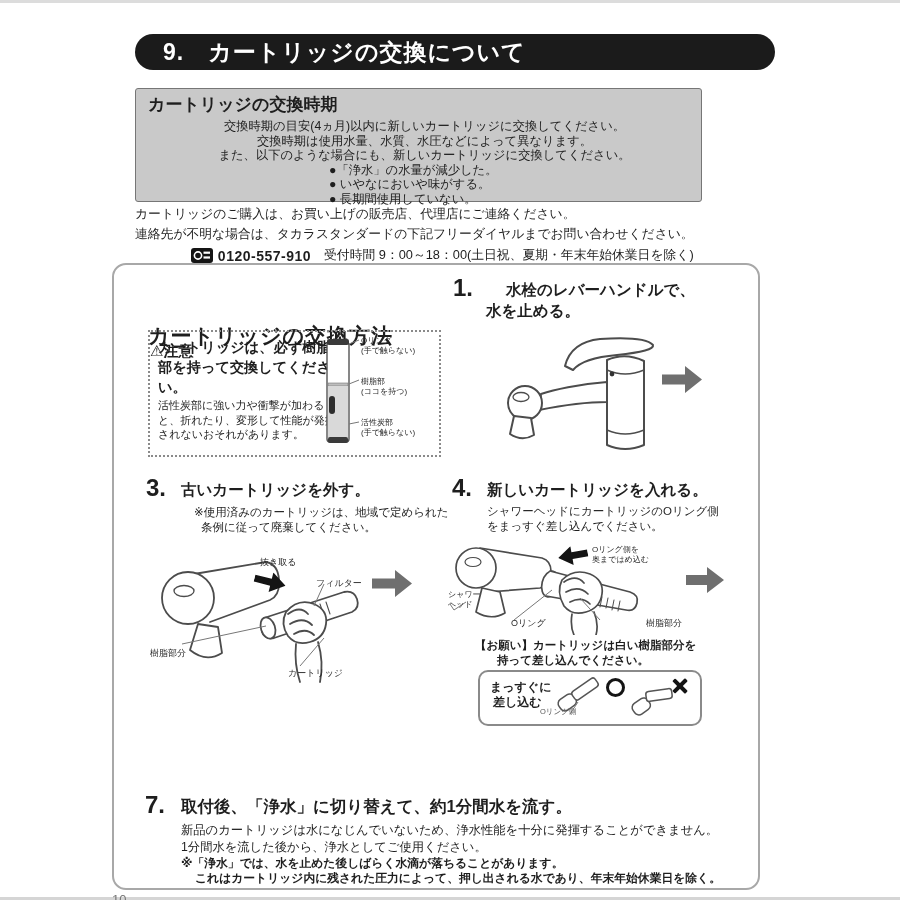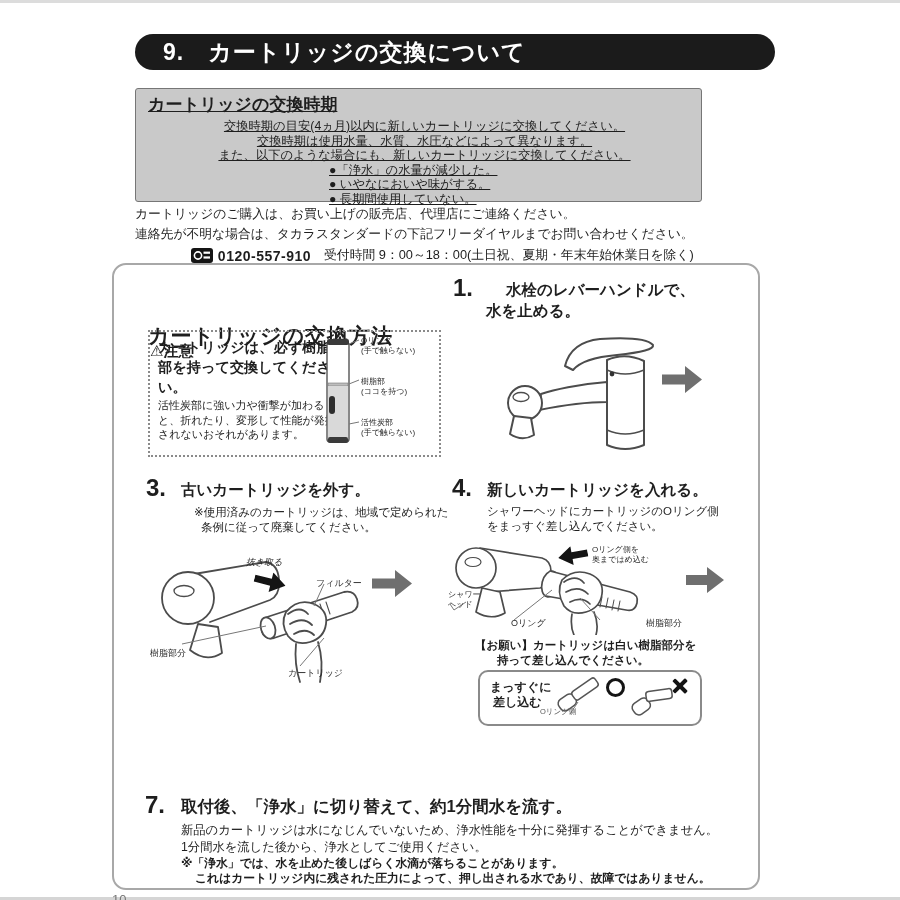--- a/index.html
+++ b/index.html
@@ -6,21 +6,21 @@
   body{width:900px;height:900px;position:relative;background:#fff;overflow:hidden;
        font-family:"Liberation Sans","DejaVu Sans",sans-serif;color:#1e1e1e;}
   .page-frame{position:absolute;inset:0;border-top:3px solid #dcdcdc;border-bottom:3px solid #d5d5d5;pointer-events:none;}
   .abs{position:absolute;}
   .nw{white-space:nowrap;}
   .b{font-weight:bold;}
   
   .hdr{left:135px;top:34px;width:612px;height:36px;background:#1b1b1b;border-radius:18px;
        color:#fff;font-size:23px;font-weight:bold;line-height:36px;padding-left:28px;letter-spacing:1px;}
   
-  .timing{left:135px;top:88px;width:553px;height:108px;background:#c9c9c9;border:1px solid #767676;border-radius:3px;padding:4px 0 0 12px;text-decoration:underline;}
+  .timing{left:135px;top:88px;width:553px;height:108px;background:#c9c9c9;border:1px solid #767676;border-radius:3px;padding:4px 0 0 12px;}
   .timing-title{font-size:17px;font-weight:bold;margin-bottom:3px;}
   .tline{font-size:12.3px;line-height:14.6px;text-align:center;}
   .tbullet{font-size:12.3px;line-height:14.6px;margin-left:181px;}
   
   .pline{font-size:12.8px;}
   .phone-row{display:flex;align-items:center;gap:5px;}
   .phone-num{font-size:14px;font-weight:bold;letter-spacing:.5px;}
   .phone-hours{font-size:12.8px;margin-left:8px;}
   
   .methodbox{left:112px;top:263px;width:644px;height:623px;border:2px solid #a8a8a8;border-radius:14px;}
@@ -161,21 +161,21 @@
     <path d="M146,92 q12,-7 20,1" fill="none"></path>
     <path d="M148,102 Q146,122 152,140 M170,100 Q176,120 172,140" fill="none"></path>
   </g>
 
   <g stroke="#777" stroke-width="1">
     <line x1="176" y1="42" x2="166" y2="64"></line>
     <line x1="34" y1="102" x2="118" y2="84"></line>
     <line x1="152" y1="124" x2="176" y2="96"></line>
   </g>
 </svg>
-<div class="abs lbl9 nw" style="left:246px;top:556px;font-style:italic;">抜き取る</div>
+<div class="abs lbl9 nw" style="left:260px;top:556px;">抜き取る</div>
 <svg class="abs" style="left:254px;top:572px;transform:rotate(14deg);" width="32" height="20" viewBox="0 0 32 20">
   <polygon points="0,6.5 17,6.5 17,0 32,10 17,20 17,13.5 0,13.5" fill="#141414"></polygon>
 </svg>
 <div class="abs lbl9 nw" style="left:316px;top:577px;">フィルター</div>
 <div class="abs lbl9 nw" style="left:150px;top:647px;">樹脂部分</div>
 <div class="abs lbl9 nw" style="left:288px;top:667px;">カートリッジ</div>
 <svg class="abs" style="left:372px;top:570px;" width="40" height="27" viewBox="0 0 40 27">
   <polygon points="0,8.5 23,8.5 23,0 40,13.5 23,27 23,18.5 0,18.5" fill="#6f6f6f"></polygon>
 </svg>
 
@@ -252,15 +252,15 @@
   </g>
 </svg>
 <div class="abs xmark" style="left:672px;top:678px;"></div>
 <div class="abs nw" style="left:540px;top:707px;font-size:7.5px;color:#555;">Oリング側</div>
 
 <div class="abs stepnum" style="left:145px;top:791px;">7.</div>
 <div class="abs b nw" style="left:181px;top:796px;font-size:16.5px;">取付後、「浄水」に切り替えて、約1分間水を流す。</div>
 <div class="abs s7body nw" style="left:181px;top:822px;">新品のカートリッジは水になじんでいないため、浄水性能を十分に発揮することができません。</div>
 <div class="abs s7body nw" style="left:181px;top:839px;">1分間水を流した後から、浄水としてご使用ください。</div>
 <div class="abs s7note nw" style="left:181px;top:856px;">※「浄水」では、水を止めた後しばらく水滴が落ちることがあります。</div>
-<div class="abs s7note nw" style="left:195px;top:871px;">これはカートリッジ内に残された圧力によって、押し出される水であり、故障ではありません。</div>
+<div class="abs s7note nw" style="left:195px;top:871px;">これはカートリッジ内に残された圧力によって、押し出される水であり、年末年始休業日を除く。</div>
 
 <div class="abs pagenum">10</div>
 
 </body></html>

